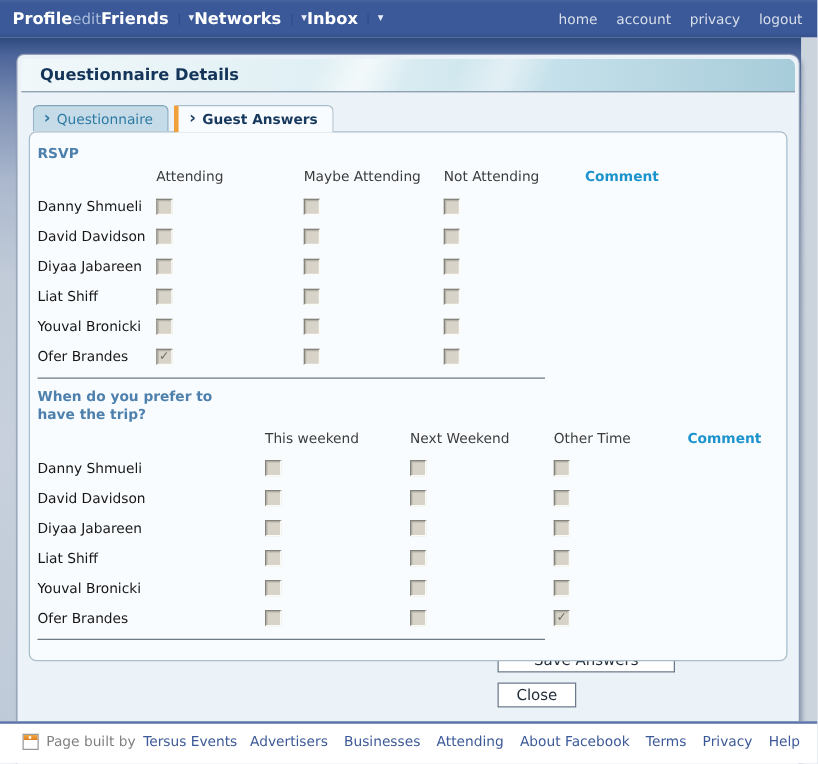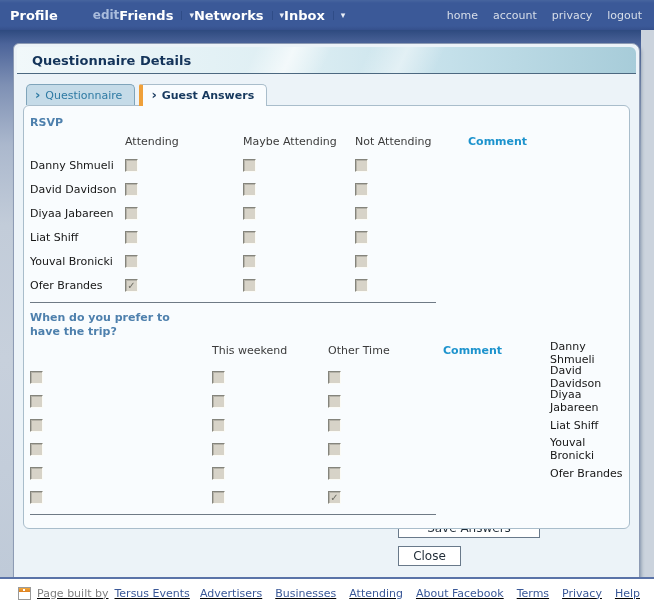--- a/index.html
+++ b/index.html
@@ -6,21 +6,21 @@
   html,body { width:654px; height:611px; }
   body { font-family:"DejaVu Sans", sans-serif; overflow:hidden; background:#c6cfdb; }
   .stage { position:relative; width:654px; height:611px; }
 
   
   .navbar { position:absolute; left:0; top:0; width:654px; height:30px;
     background:linear-gradient(180deg,#47659f 0px,#3b5998 3px,#3b5998 26px,#35508c 30px);
     display:flex; align-items:center; justify-content:space-between; padding:0 12px 0 10px; }
   .nav-left { display:flex; align-items:center; }
   .nav-item { color:#ffffff; font-size:13px; font-weight:bold; cursor:pointer; display:flex; align-items:center; white-space:nowrap; }
-  .nav-item.dim { color:#a9bcdc; font-weight:bold; font-size:12px;margin-left:35px; }
+  .nav-item.dim { color:#a9bcdc; font-weight:normal; font-size:12px; }
   .drop { border-left:1px solid #2f4c87; padding-left:7px; margin-left:8px; color:#e9eef6; font-size:9px; line-height:1; }
   .nav-right { display:flex; align-items:center; gap:15px;text-align:center; }
   .nav-link { color:#d8dfea; font-size:11px; font-weight:normal; cursor:pointer; }
 
   
   .canvas { position:absolute; left:0; top:30px; width:641px; height:547px;
     background:linear-gradient(180deg,#2e4a7f 0px,#4c649a 14px,#7e90b4 55px,#abb8cd 115px,#c2ccd9 195px,#c7d0dc 330px,#bfcad8 547px); }
   .right-sliver { position:absolute; left:641px; top:30px; width:13px; height:547px; background:#cbd3dd; }
 
   
@@ -65,21 +65,21 @@
   
   .action-buttons { position:absolute; left:398px; top:518px; display:flex; gap:8px;flex-direction:column; }
   .btn { height:20px; background:#ffffff; border:1px solid #69798a; color:#1f2b36;
     font-family:"DejaVu Sans", sans-serif; font-size:12px; cursor:pointer; }
   .btn:nth-child(1) { width:142px; }
   .btn:nth-child(2) { width:63px; }
 
   
   .footer { position:absolute; left:0; top:577px; width:654px; height:34px; background:#ffffff;
     border-top:2px solid #5a73a8; display:flex; align-items:center; justify-content:space-between;
-    padding:0 14px 4px 18px; font-size:11px;text-decoration:underline; }
+    padding:0 14px 4px 18px; font-size:11px; }
   .footer-left { display:flex; align-items:center; gap:6px; color:#808080; }
   .cal-icon { position:relative; width:13px; height:13px; background:#fff; border:1px solid #9a9a9a; display:inline-block; }
   .cal-icon::before { content:""; position:absolute; left:0; top:0; width:11px; height:4px; background:linear-gradient(180deg,#f2a93e,#dd7f1f); }
   .cal-icon::after { content:""; position:absolute; left:4px; top:1px; width:2px; height:2px; background:#fff; }
   .link-blue { color:#3b5998; cursor:pointer; text-decoration:none; }
   .footer-right { display:flex; gap:13px; }
 </style>
 </head>
 <body>
 
@@ -207,20 +207,21 @@
             </div>
             <div></div>
           </div>
           <div class="divider"></div>
         </div>
         <div class="section">
           <div class="q-title narrow">When do you prefer to have the trip?</div>
           <div class="q-grid grid-q1">
             <div class="h"></div>
             <div class="h">This weekend</div>
+            <div class="h">Next Weekend</div>
             <div class="h">Other Time</div>
             <div class="h comment-h">Comment</div>
             <div class="name">Danny Shmueli</div>
             <div class="cb-cell">
               <span class="cb"></span>
             </div>
             <div class="cb-cell">
               <span class="cb"></span>
             </div>
             <div class="cb-cell">

